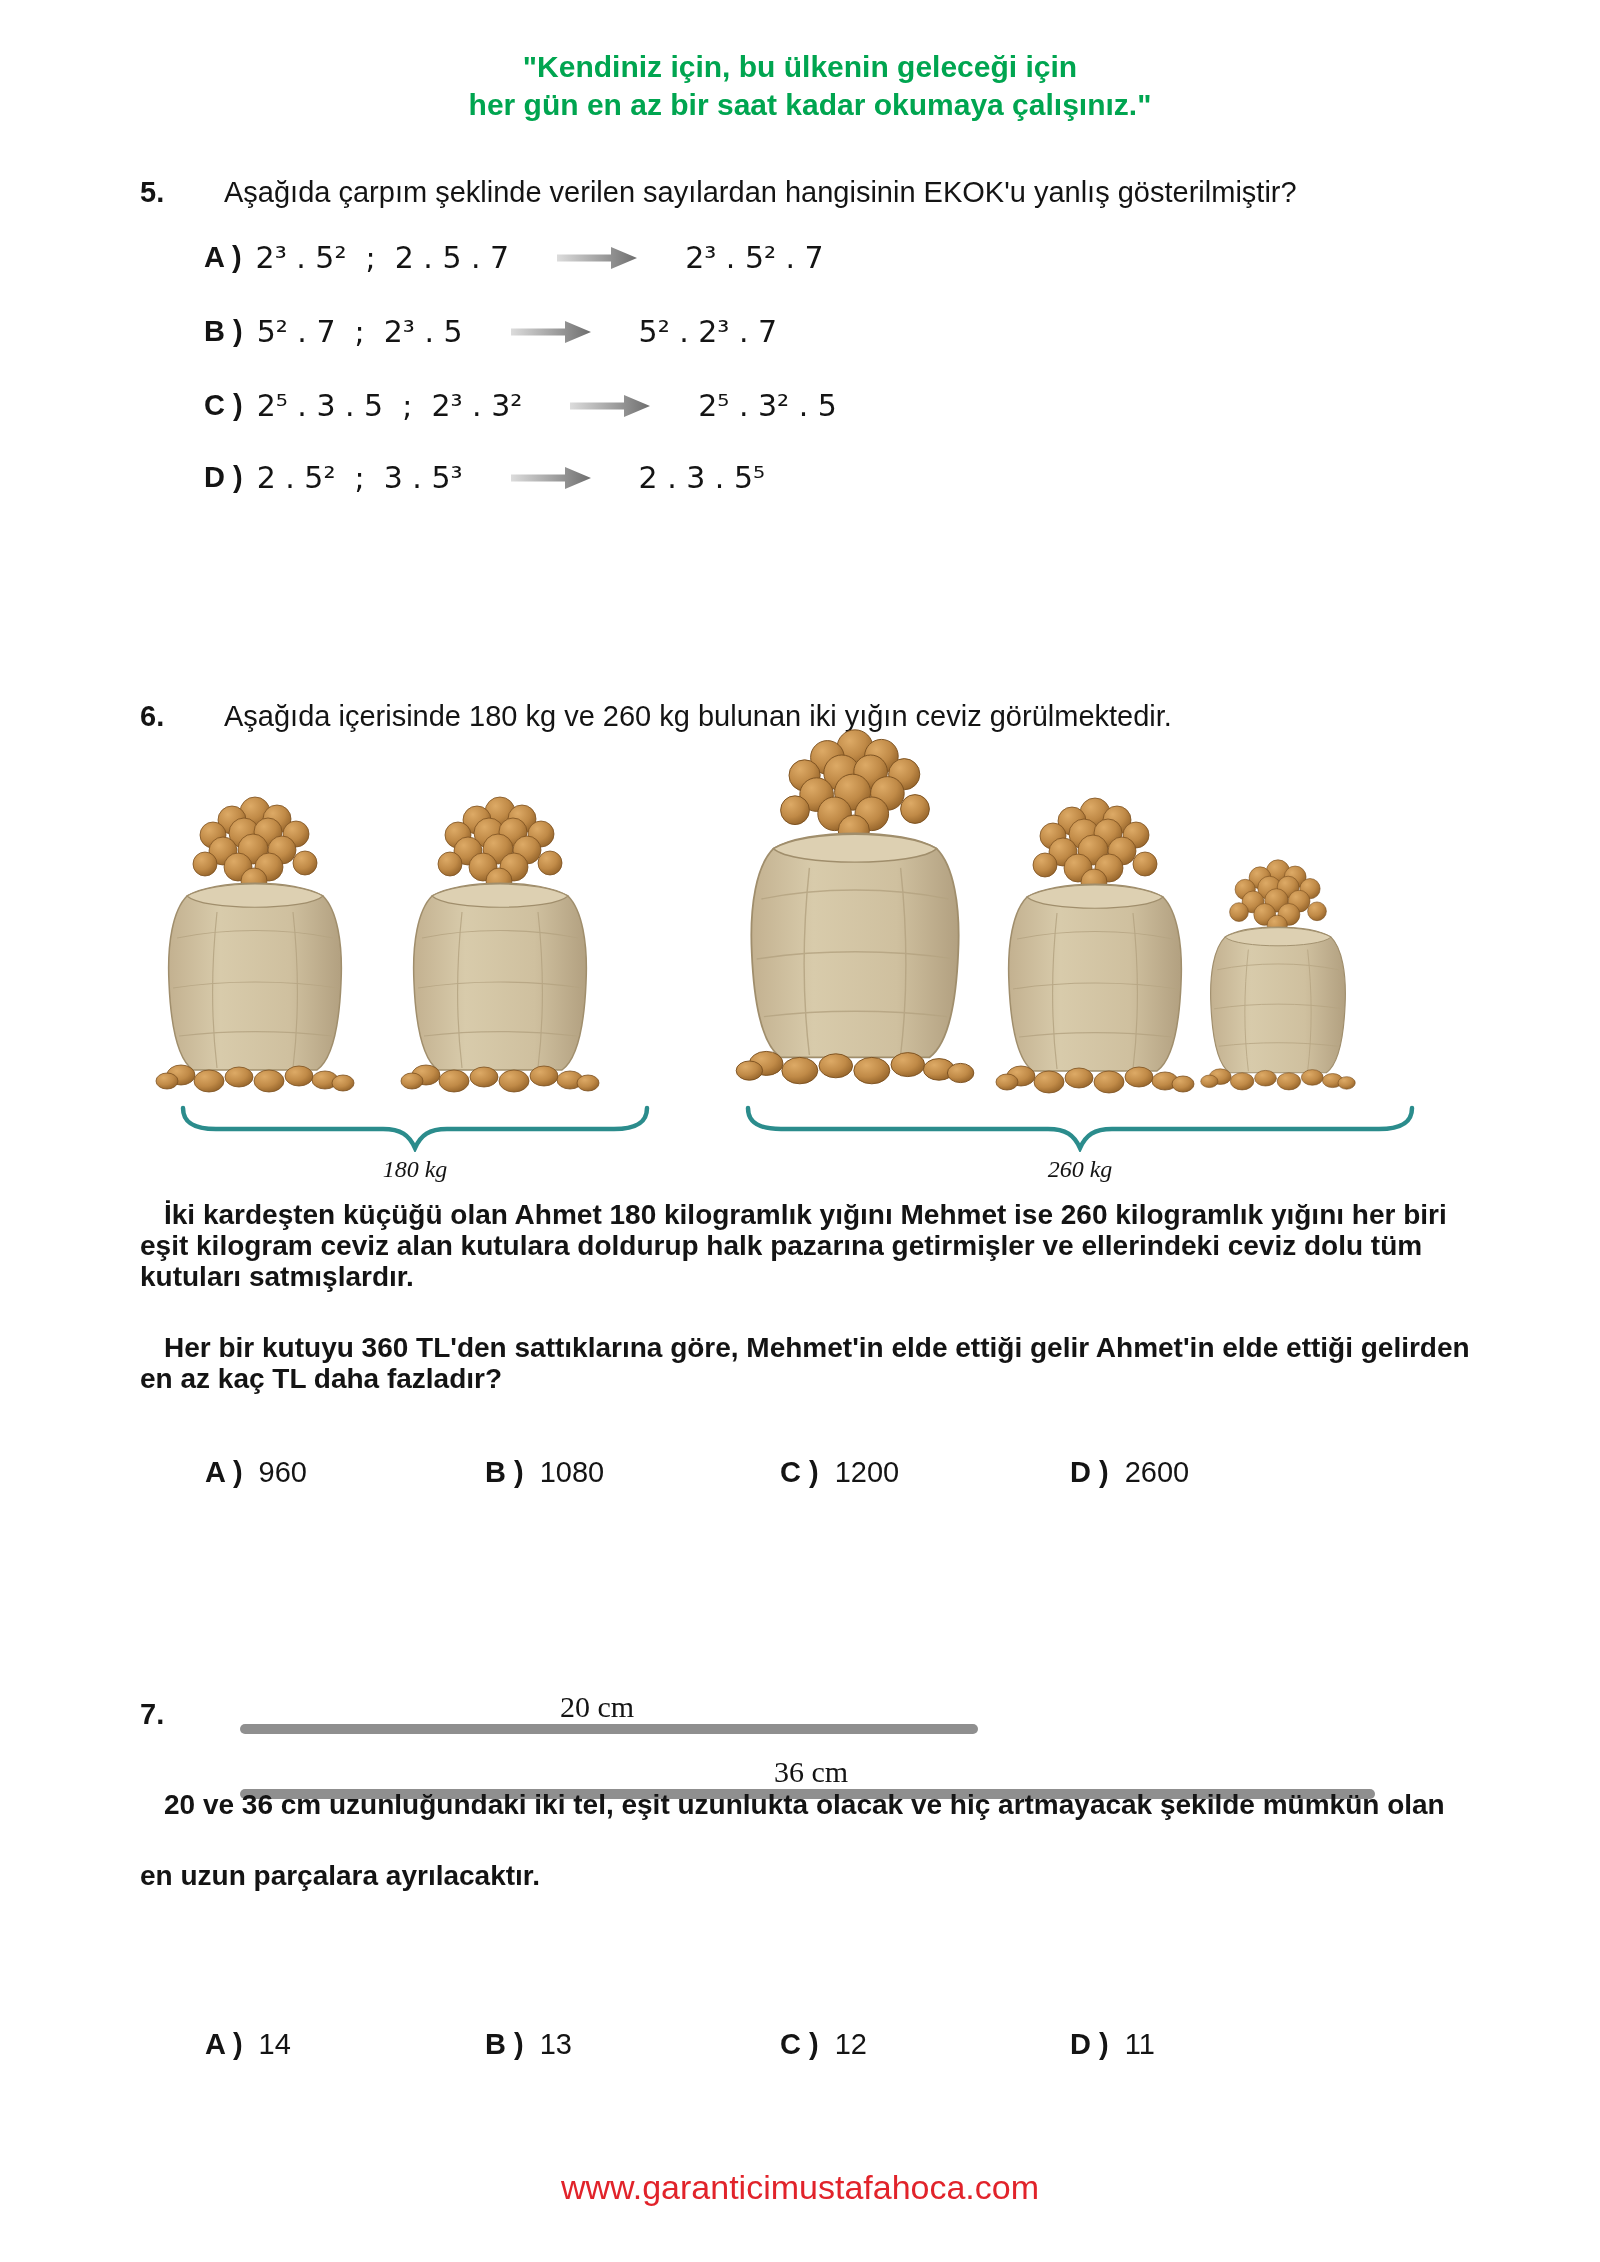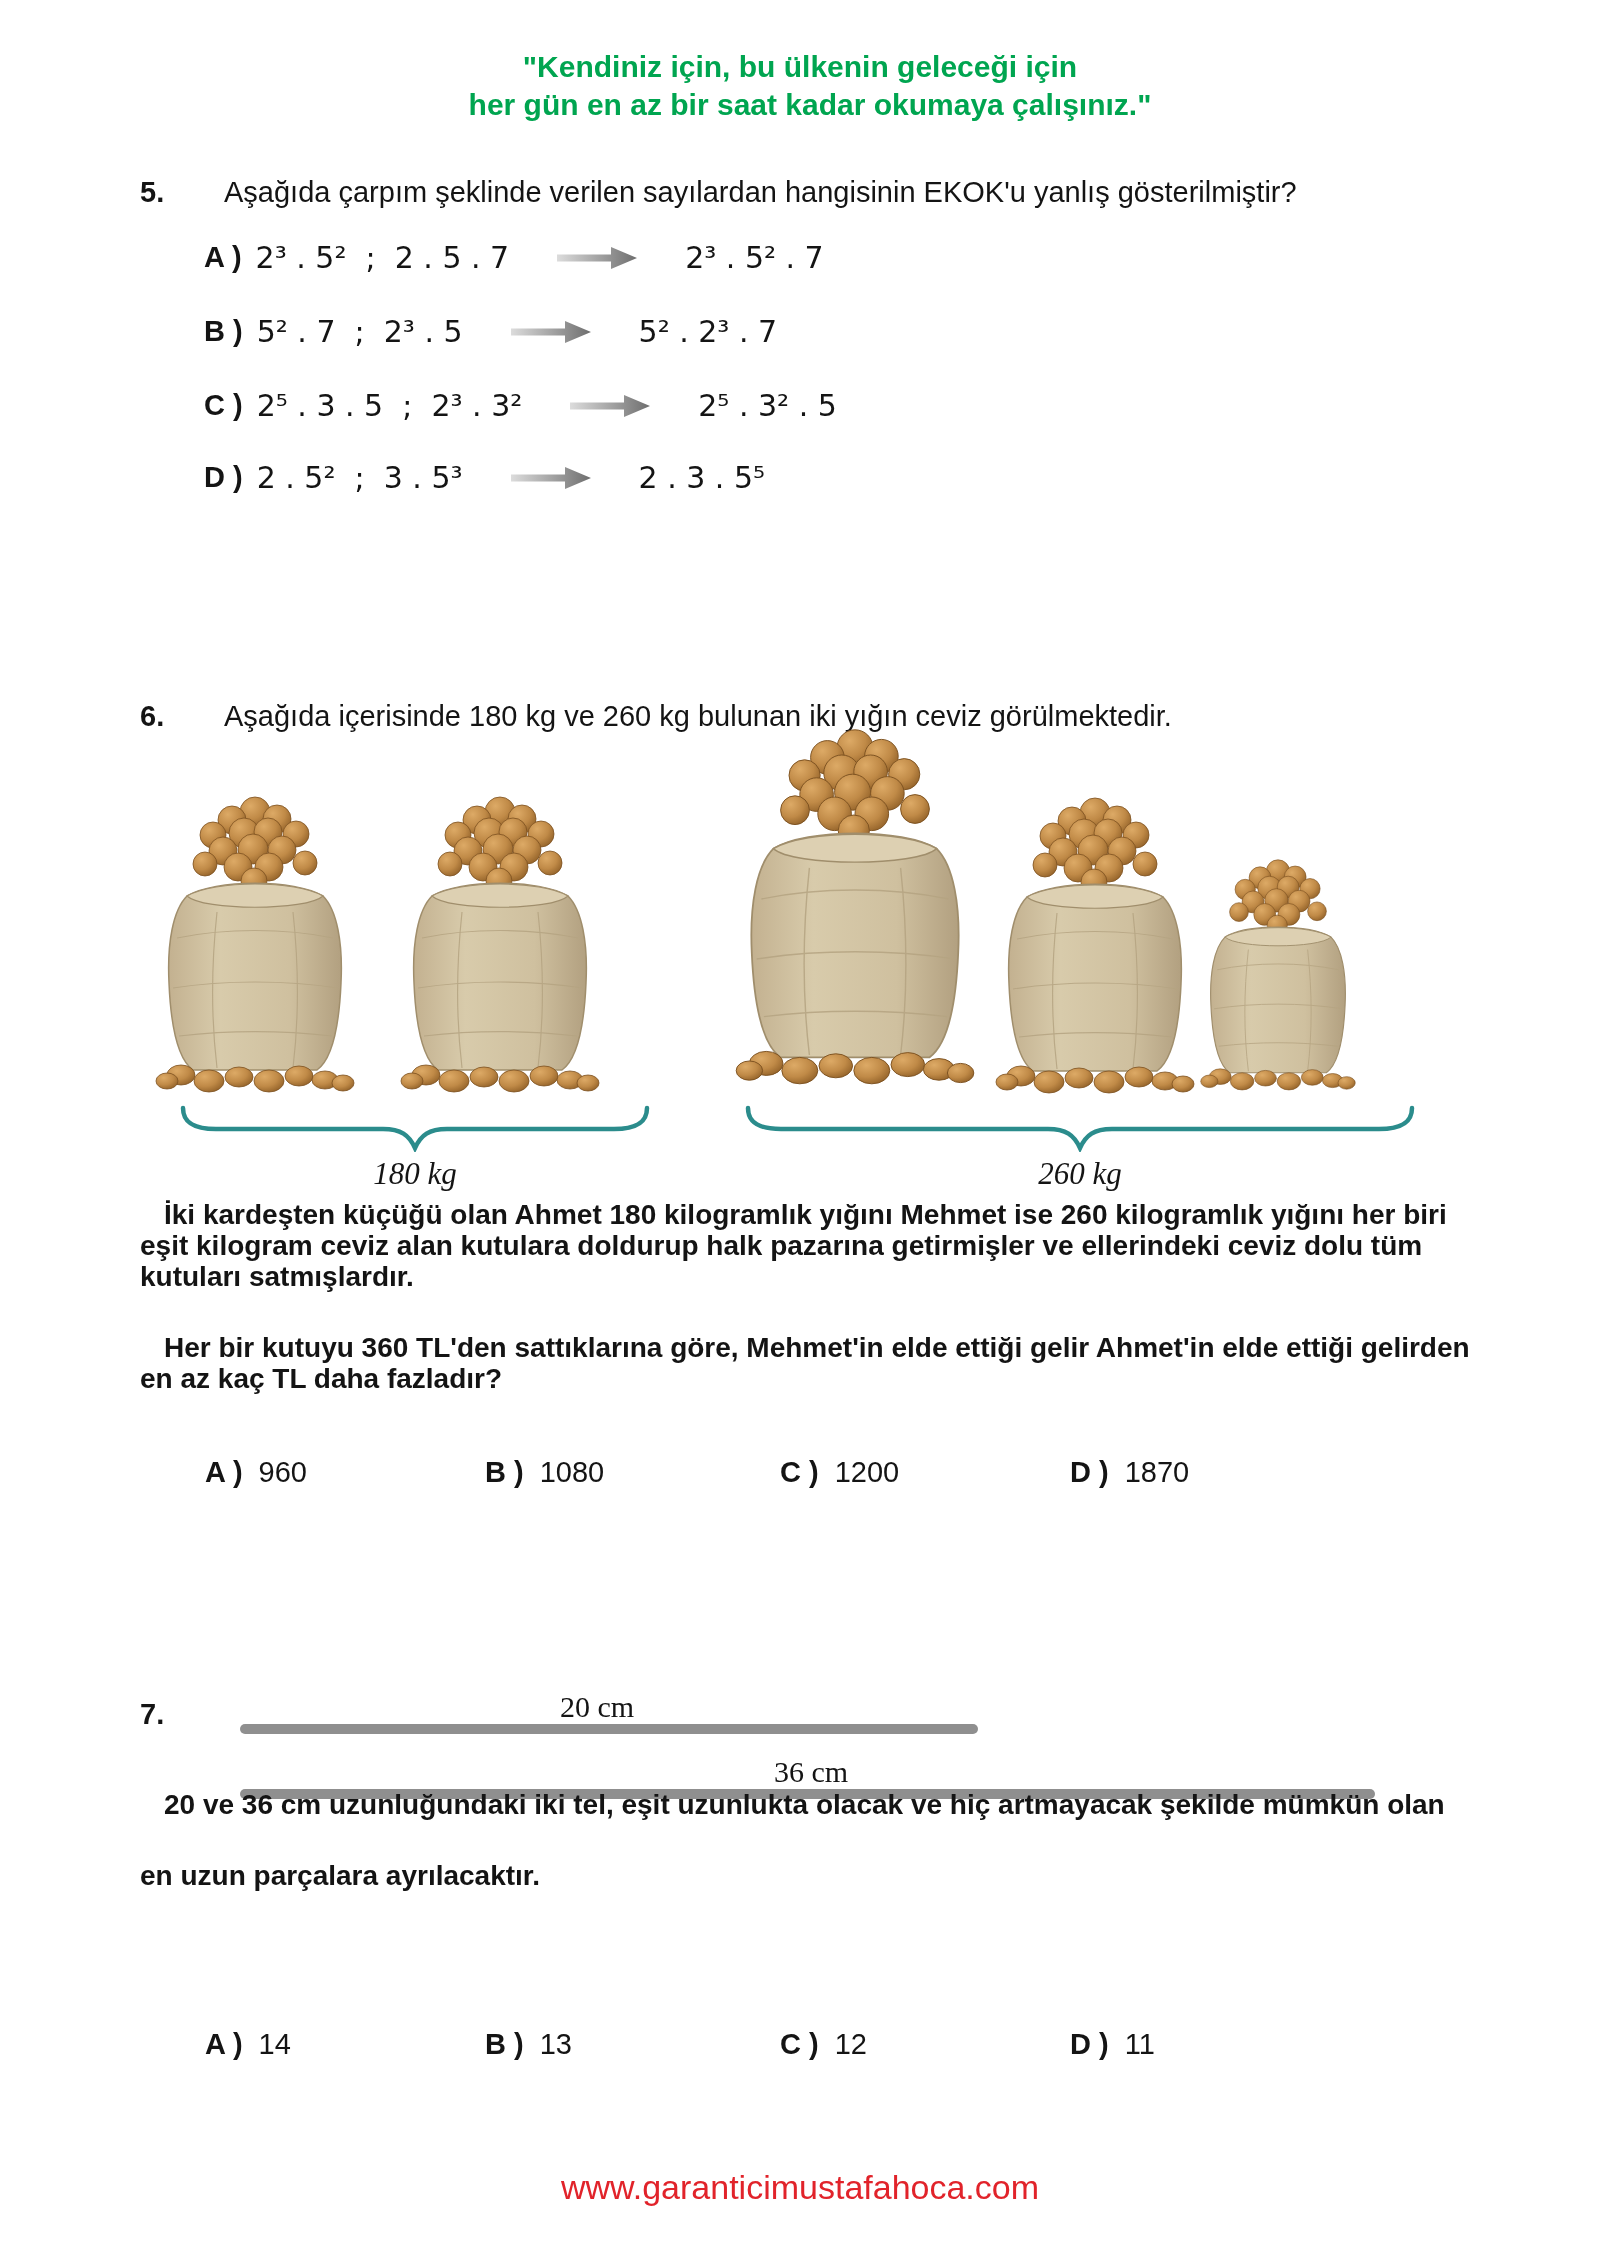--- a/index.html
+++ b/index.html
@@ -19,21 +19,21 @@
   .q5-row { position:absolute; display:flex; align-items:center; }
   .math { font-family:"DejaVu Sans",sans-serif; font-size:30px; white-space:pre; }
   .q5-label { font-weight:bold; font-size:29px; }
   .q5-given  { margin-left:14px; }
   .q5-arrow  { margin-left:48px; flex:none; }
   .q5-result { margin-left:46px; }
   .opt-item { position:absolute; display:flex; align-items:baseline; }
   .opt-label { font-weight:bold; font-size:29px; }
   .opt-value { font-size:29px; margin-left:16px; }
   .serif { font-family:"Liberation Serif","DejaVu Serif",serif; }
-  .pile-label { font-size:31px; font-style:italic; width:200px; text-align:center; }
+  .pile-label { font-size:24px; font-style:italic; width:200px; text-align:center; }
   .wire-label { font-size:30px; width:200px; text-align:center; }
   .bar { position:absolute; height:10px; background:#8f8f8f; border-radius:5px; }
   .footer { left:0; right:0; text-align:center; color:#E1232A; font-size:34px; }
 </style>
 </head>
 <body>
 
 <svg width="0" height="0" style="position:absolute" aria-hidden="true">
   <defs>
     <radialGradient id="nutg" cx="35%" cy="30%" r="80%">
@@ -174,21 +174,21 @@
   <div class="opt-item" style="left:485px; top:1456px;">
     <span class="opt-label">B )</span>
     <span class="opt-value">1080</span>
   </div>
   <div class="opt-item" style="left:780px; top:1456px;">
     <span class="opt-label">C )</span>
     <span class="opt-value">1200</span>
   </div>
   <div class="opt-item" style="left:1070px; top:1456px;">
     <span class="opt-label">D )</span>
-    <span class="opt-value">1870</span>
+    <span class="opt-value">2600</span>
   </div>
 
   <div class="abs qnum" style="left:140px; top:1698px;">7.</div>
 
   <div class="abs serif wire-label" style="left:497px; top:1690px;">20 cm</div>
   <div class="bar" style="left:240px; top:1724px; width:738px;"></div>
 
   <div class="abs serif wire-label" style="left:711px; top:1755px;">36 cm</div>
   <div class="bar" style="left:240px; top:1789px; width:1135px;"></div>
 

